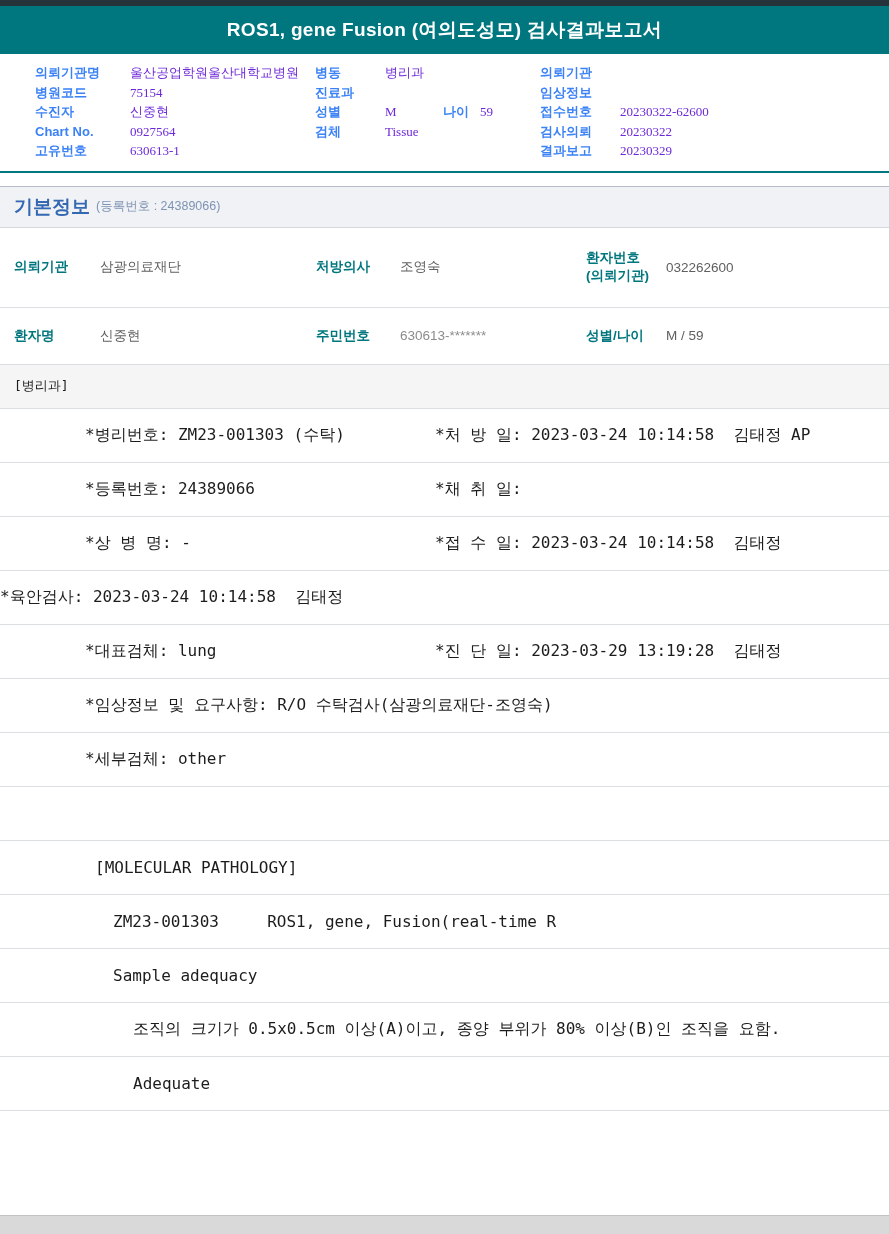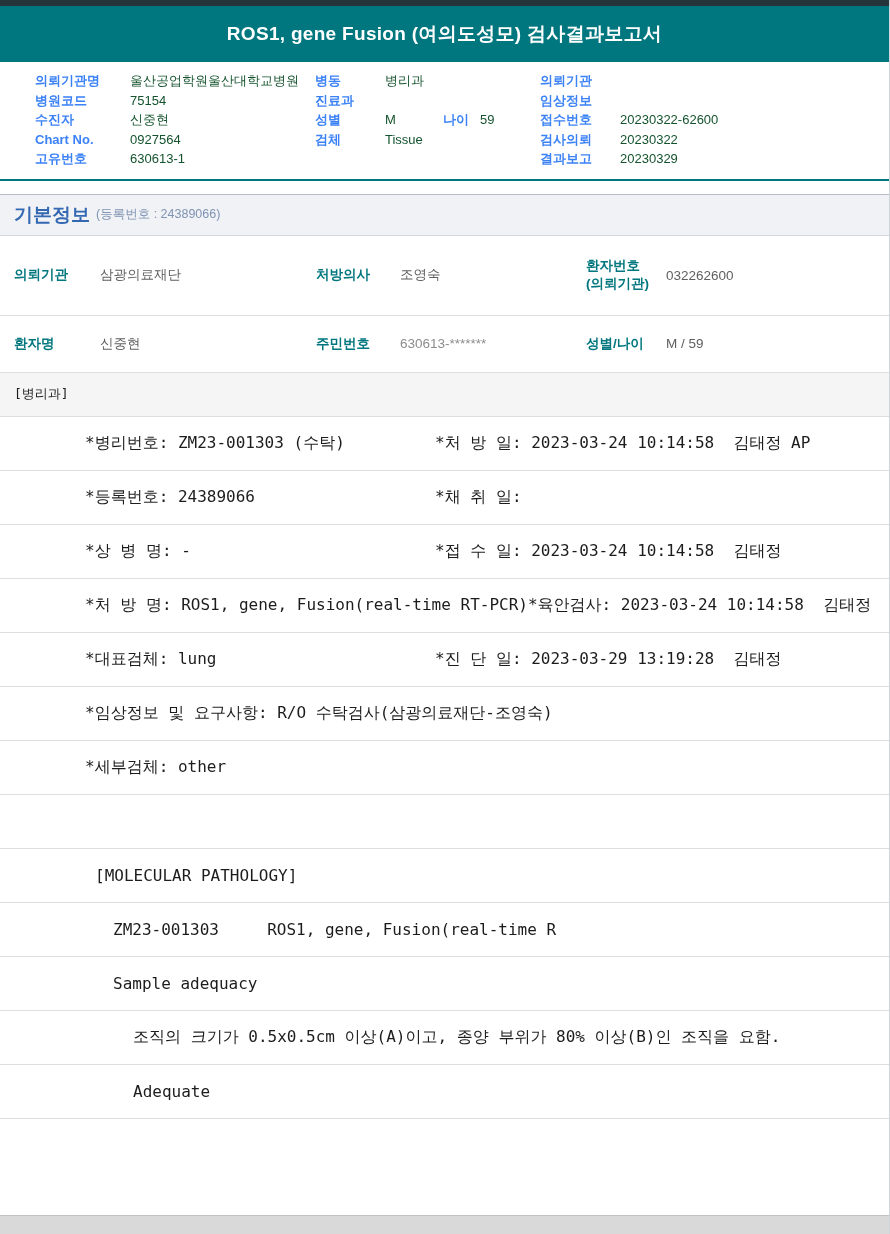--- a/index.html
+++ b/index.html
@@ -7,38 +7,38 @@
   body {
     width:890px; height:1234px;
     font-family:"Liberation Sans","DejaVu Sans",sans-serif;
     color:#15151f;
   }
   .page { position:relative; width:890px; height:1234px; background:#fff; border-right:1px solid #cfd4d8; overflow:hidden; }
 
   .top-strip { height:6px; background:#25333b; }
 
   .title-bar {
-    height:56px; background:#00767e; color:#fff;
+    height:48px; background:#00767e; color:#fff;
     display:flex; align-items:center; justify-content:center;
     font-size:19px; font-weight:bold; letter-spacing:.3px;
   }
 
   .patient-header { display:flex; padding:9px 0 10px 35px; border-bottom:2px solid #00767e; }
   .ph-col { font-size:13px; }
   .ph-col.left { width:280px; }
   .ph-col.mid  { width:225px; }
   .ph-col.right{ flex:1; }
   .ph-row { display:flex; line-height:19.5px; }
   .ph-label { font-weight:bold; color:#3b82f6; }
   .left  .ph-label { width:95px; }
   .mid   .ph-label { width:70px; }
   .mid   .ph-label.age { width:37px; }
   .mid   .ph-value.sex { width:58px; }
   .right .ph-label { width:80px; }
-  .ph-value { color:#14532d; }
+  .ph-value { color:#6d28d9;font-family:Liberation Serif, serif; }
 
   .section-gap { height:13px; }
 
   .section-bar {
     height:42px; background:#f0f2f5;
     border-top:1px solid #b6bdc6; border-bottom:1px solid #d5d9dd;
     display:flex; align-items:center; padding-left:14px;
   }
   .section-title { color:#3468b2; font-size:19px; font-weight:bold; }
   .section-sub   { color:#7f93b4; font-size:12.5px; margin-left:6px; }
@@ -194,21 +194,20 @@
   </div>
   <div class="rrow">
     <span class="rleft">*등록번호: 24389066</span>
     <span class="rright">*채 취 일:</span>
   </div>
   <div class="rrow">
     <span class="rleft">*상 병 명: -</span>
     <span class="rright">*접 수 일: 2023-03-24 10:14:58  김태정</span>
   </div>
   <div class="rrow">
-    <span class="rleft">*처 방 명: ROS1, gene, Fusion(real-time RT-PCR)</span>
     <span class="rright">*육안검사: 2023-03-24 10:14:58  김태정</span>
   </div>
   <div class="rrow">
     <span class="rleft">*대표검체: lung</span>
     <span class="rright">*진 단 일: 2023-03-29 13:19:28  김태정</span>
   </div>
   <div class="rrow">
     <span class="rleft">*임상정보 및 요구사항: R/O 수탁검사(삼광의료재단-조영숙)</span>
     <span class="rright"></span>
   </div>

